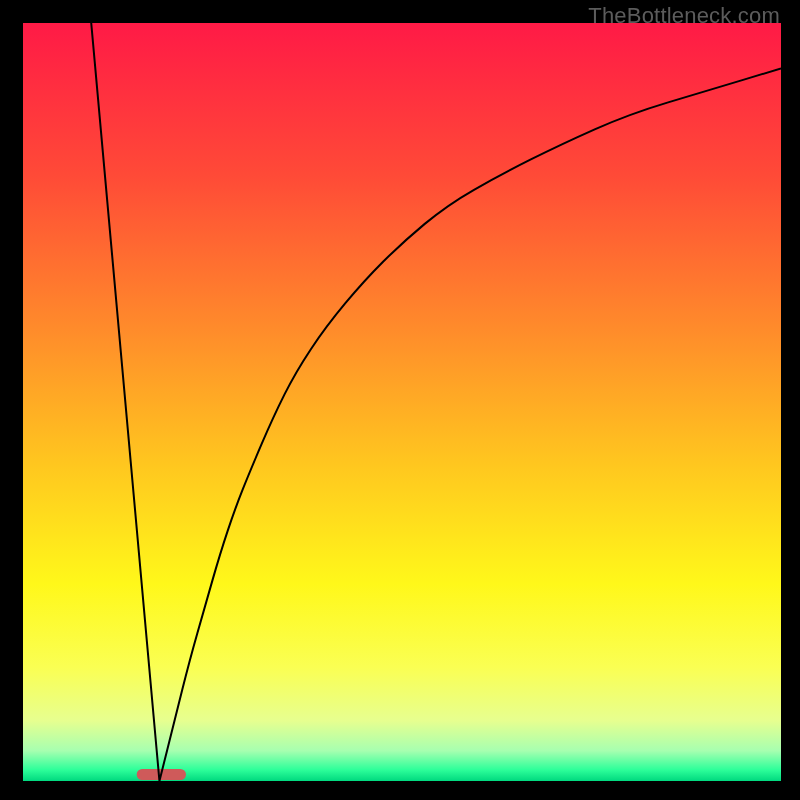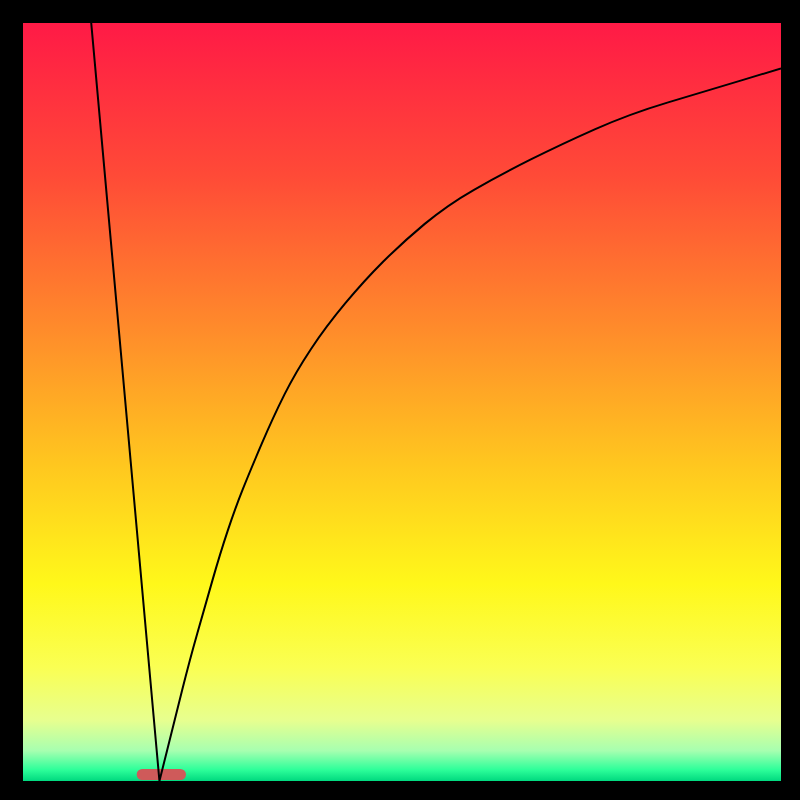--- a/index.html
+++ b/index.html
@@ -58,13 +58,14 @@
             <stop offset="96%" stop-color="#a7ffb0"></stop>
             <stop offset="98.5%" stop-color="#2eff9a"></stop>
             <stop offset="100%" stop-color="#00d97f"></stop>
           </linearGradient>
         </defs>
         <rect x="0" y="0" width="758" height="758" fill="url(#bg-grad)"></rect>
         <rect x="113.7" y="746" width="49.269999999999996" height="11" rx="5.5" fill="#cf5a5a"></rect>
         <path d="M68.22 0 L136.44 758 L136.44 758 Q 136.44 758 144.01999999999998 727.6800000000001 Q 151.6 697.36 159.18 667.04 Q 166.76 636.72 174.33999999999997 610.19 Q 181.92 583.66 189.5 557.13 Q 197.08 530.6 204.66000000000003 507.86 Q 212.24 485.12 219.82 466.17 Q 227.4 447.22 238.77 420.69000000000005 Q 250.14000000000001 394.16 261.51 371.41999999999996 Q 272.88 348.67999999999995 288.03999999999996 325.93999999999994 Q 303.2 303.2 322.15 280.46 Q 341.1 257.71999999999997 360.05 238.77 Q 379 219.82000000000005 401.74 200.87 Q 424.48 181.91999999999996 451.01 166.76 Q 477.54 151.60000000000002 507.86 136.44 Q 538.18 121.27999999999997 572.29 106.12 Q 606.4 90.96000000000004 644.3 79.59000000000003 Q 682.2 68.22000000000003 720.1 56.85000000000002 L 758 45.48000000000002 " fill="none" stroke="#000" stroke-width="2" stroke-linejoin="round"></path>
       </svg>
   </div>
+  <div class="watermark">TheBottleneck.com</div>
 </div>
 
 </body></html>

